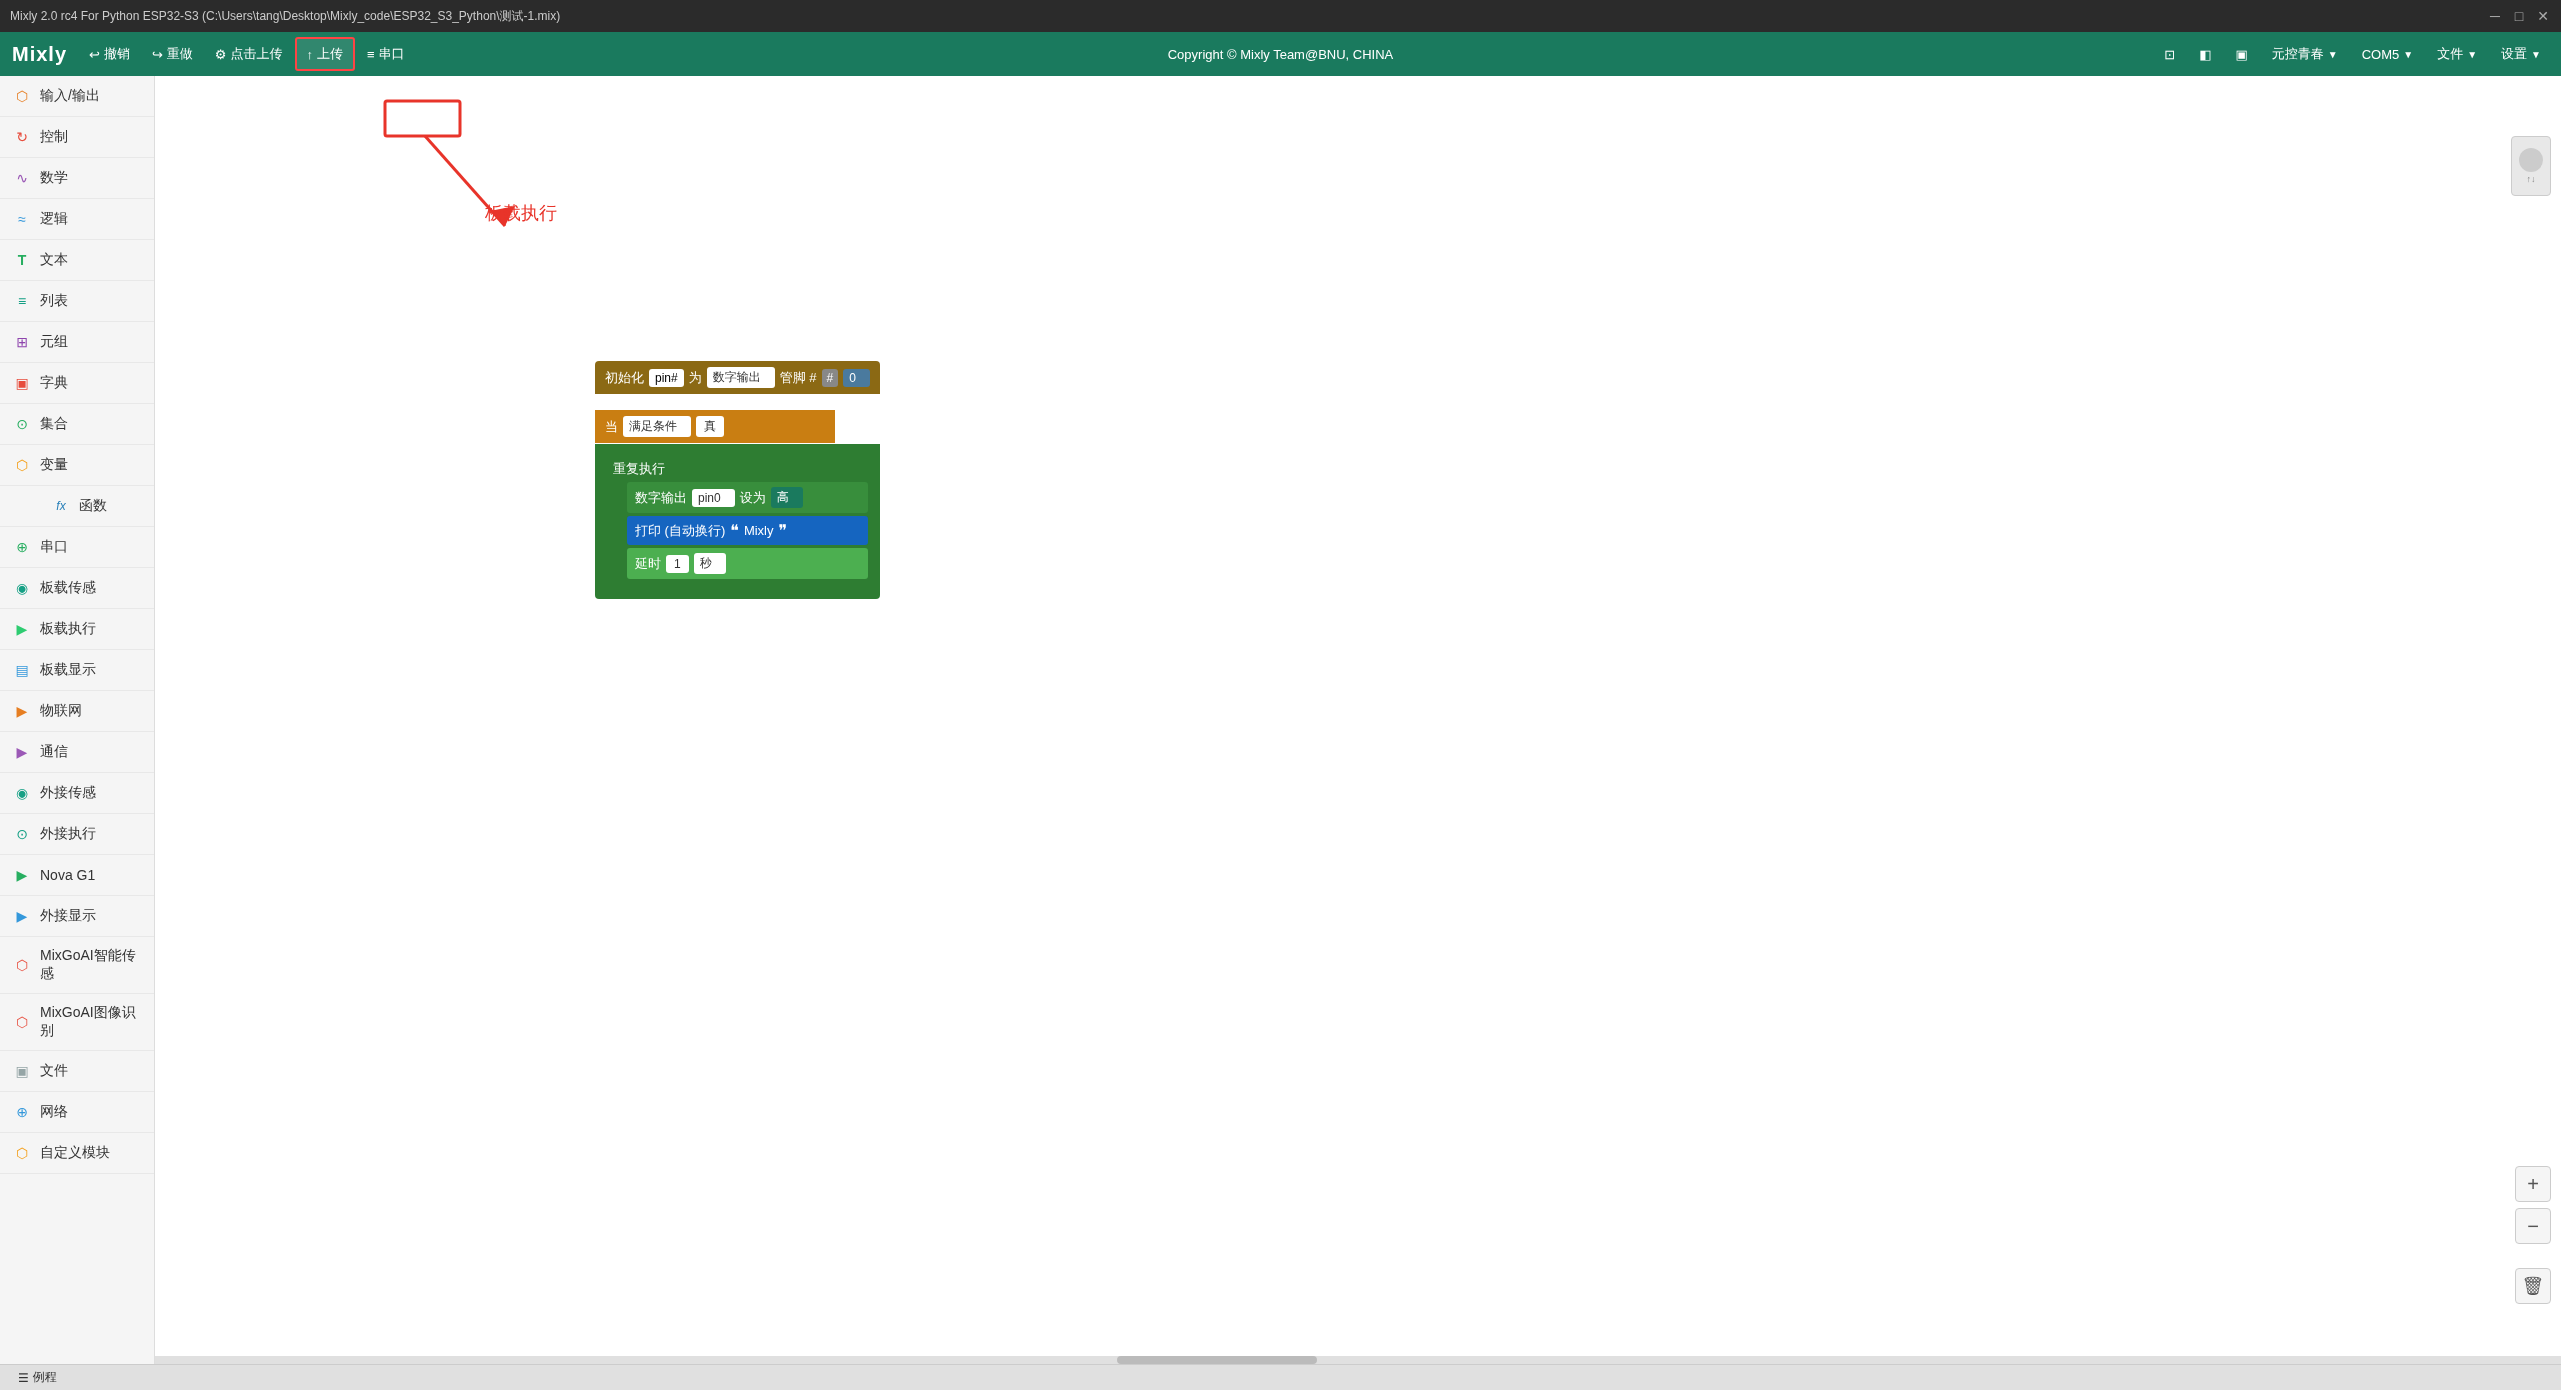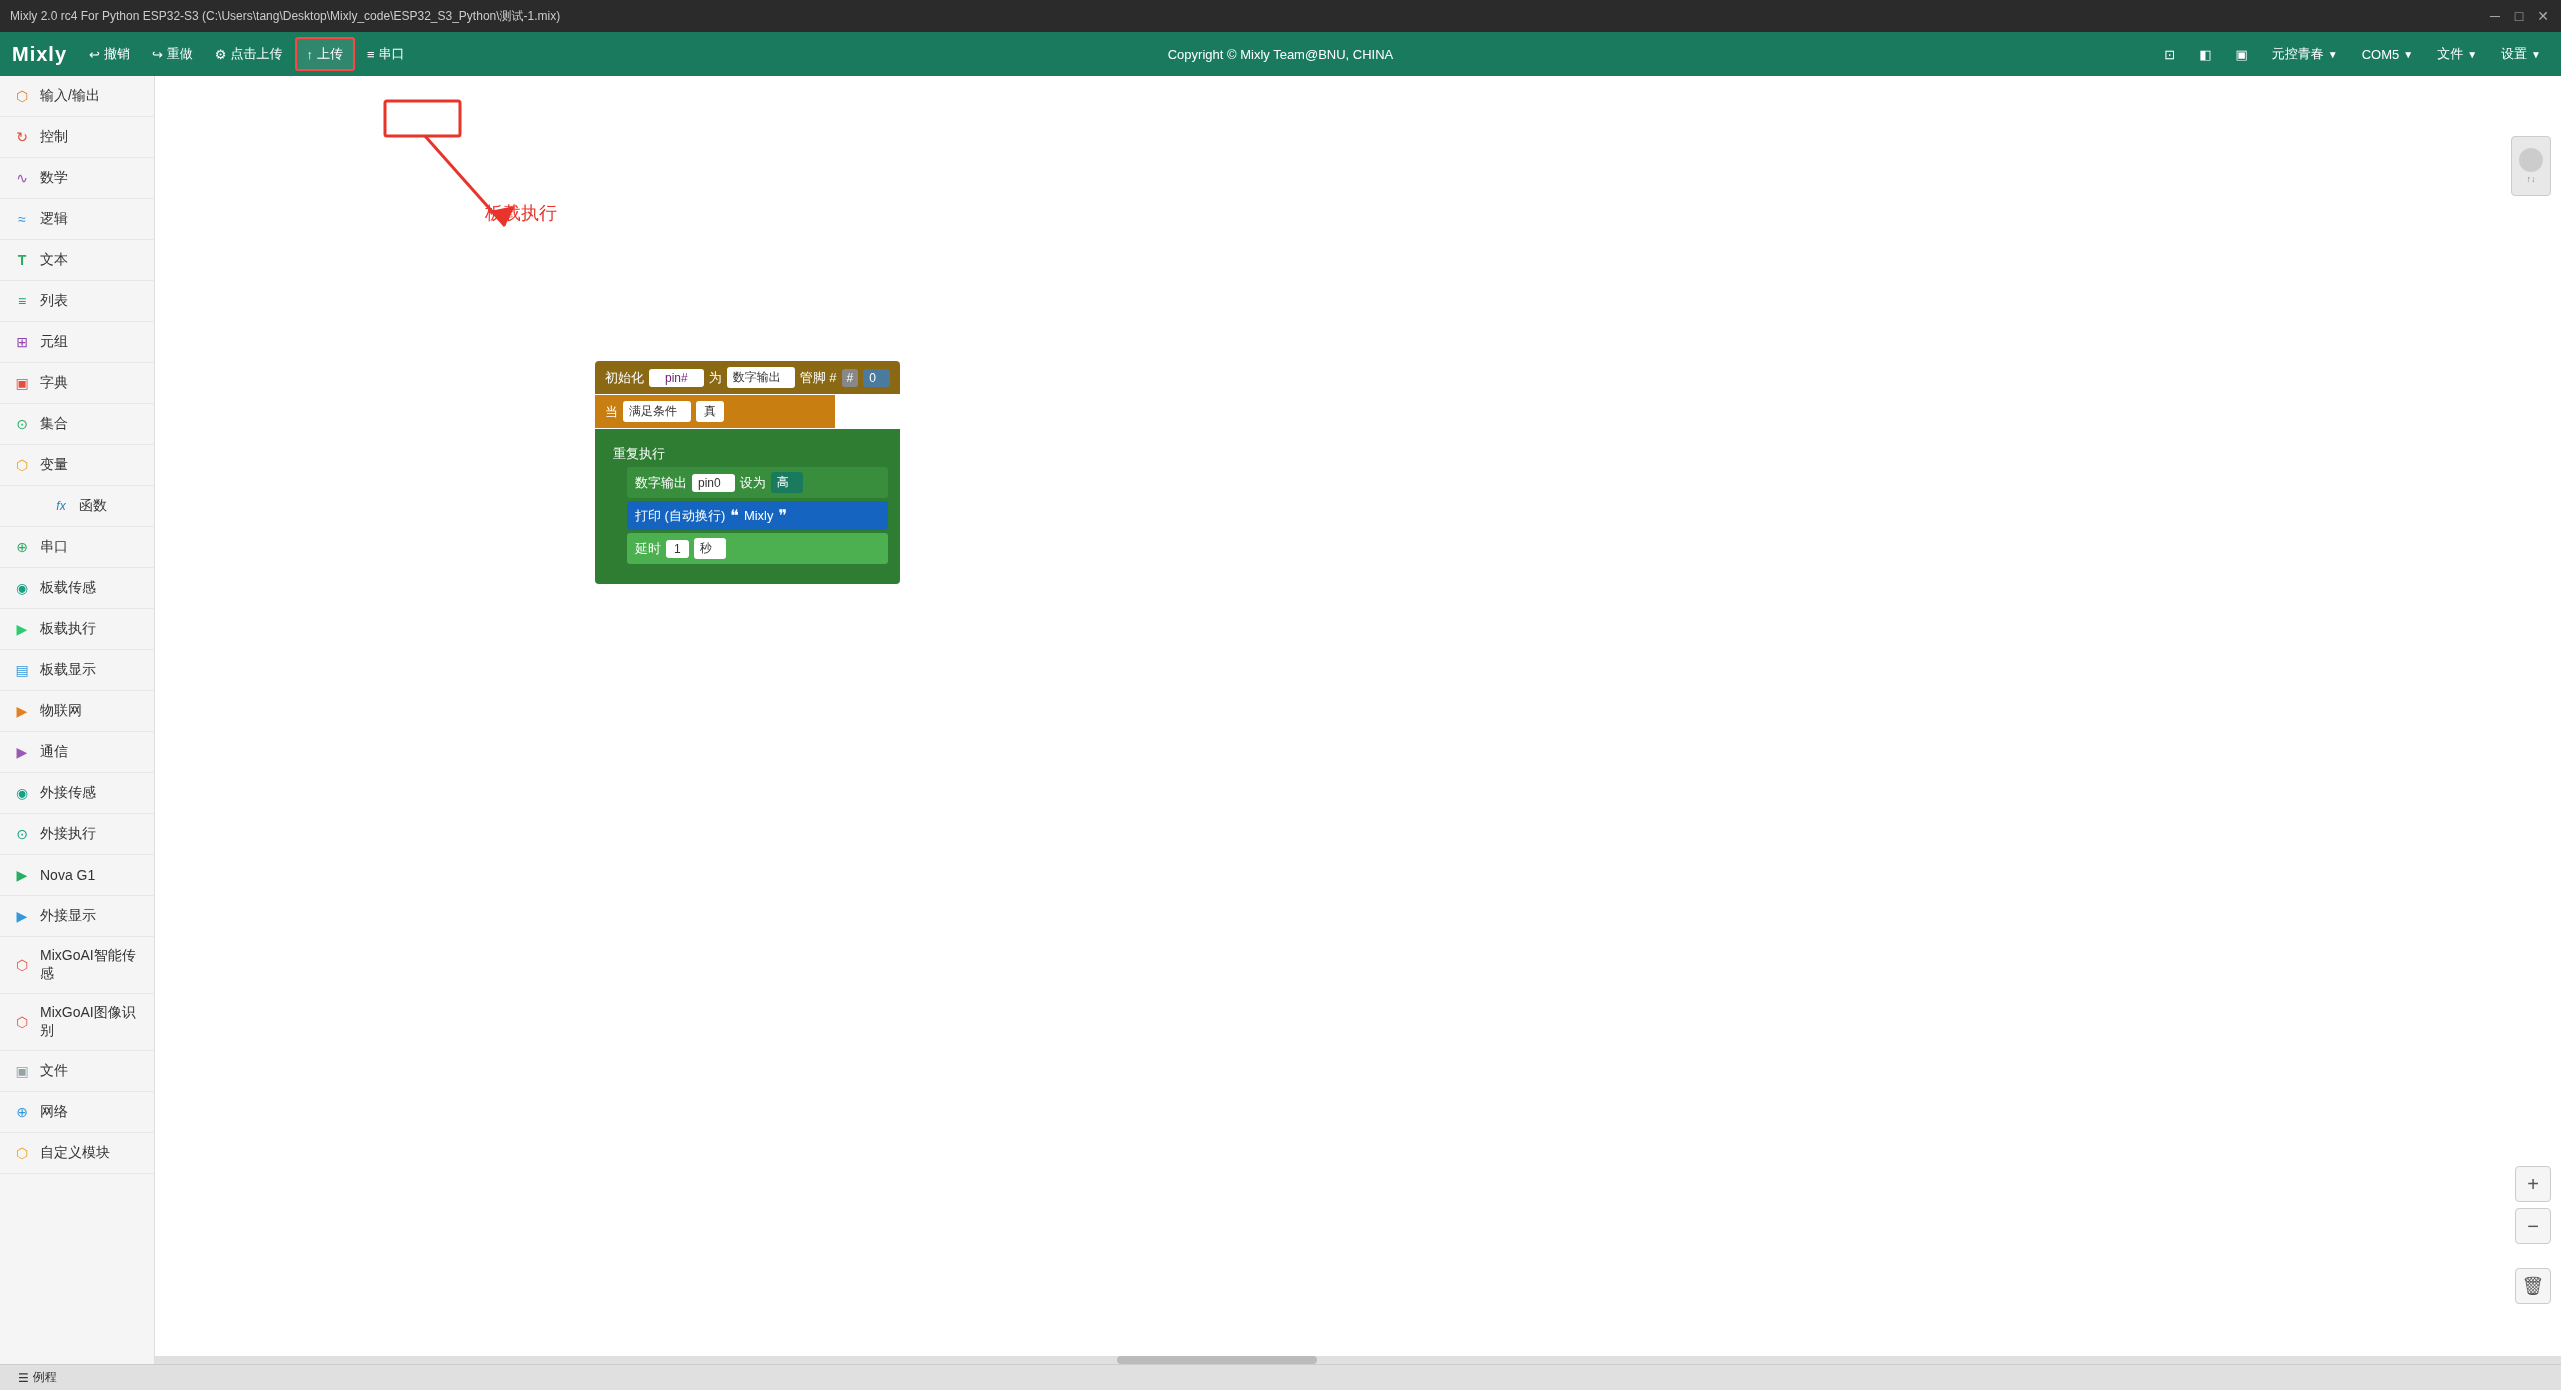--- a/index.html
+++ b/index.html
@@ -411,24 +411,24 @@
 
       <line x1="50" y1="40" x2="130" y2="130" stroke="#e8342a" stroke-width="3"></line>
 
       <polygon points="130,130 115,115 140,110" fill="#e8342a"></polygon>
     </svg>
 
     <div class="annotation-text" style="position:absolute; top:125px; left:330px; font-size:18px; color:#e8342a;">板载执行</div>
 
     <div class="block-program" style="position:absolute; top:285px; left:440px;">
 
-      <div style="display:flex; margin-bottom:1px;">
+      <div style="display:flex; margin-bottom:16px;">
         <div style="background:#8B6914; border-radius:4px 4px 0 0; padding:6px 10px; display:flex; align-items:center; gap:5px; color:white; font-size:13px;">
           <span>初始化</span>
-          <span style="background:white;color:#701a75;border-radius:3px;padding:2px 16px;font-size:12px;">pin#</span>
+          <span style="background:white;color:#000000;border-radius:3px;padding:2px 6px;font-size:12px;">pin#</span>
           <span>为</span>
           <span style="background:white;color:#333;border-radius:3px;padding:2px 14px 2px 6px;font-size:12px;position:relative;">数字输出</span>
           <span>管脚 #</span>
           <span style="background:#888;color:white;border-radius:3px;padding:2px 5px;font-size:12px;">#</span>
           <span style="background:#4a7a9e;color:white;border-radius:3px;padding:2px 14px 2px 6px;font-size:12px;">0</span>
         </div>
       </div>
 
       <div style="display:flex; align-items:center; margin-bottom:1px;">
         <div style="background:#c97e12; padding:6px 10px; display:flex; align-items:center; gap:5px; color:white; font-size:13px; min-width:240px;">

